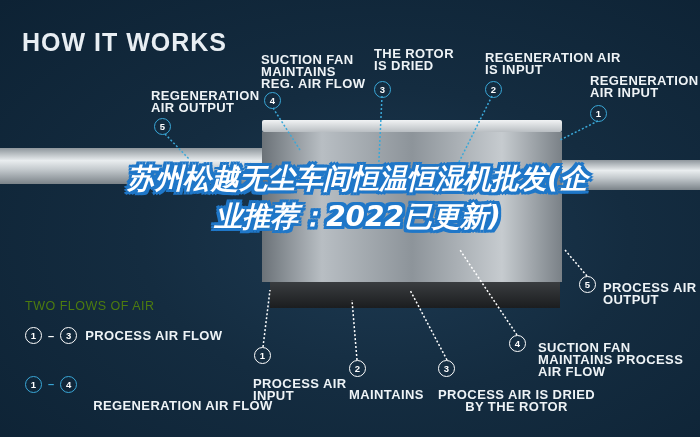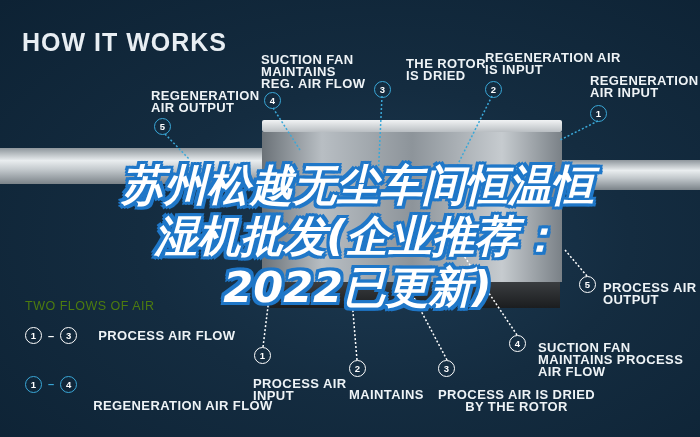--- a/index.html
+++ b/index.html
@@ -10,21 +10,21 @@
   .title{left:22px;top:28px;font-size:25px;letter-spacing:1px;font-weight:700;color:#e8eef3;}
   .lbl{font-size:13px;font-weight:700;line-height:12px;letter-spacing:0.4px;color:#eef3f6;}
   .num{width:17px;height:17px;border-radius:50%;border:1.6px solid #fff;box-sizing:border-box;
     font-size:9.5px;font-weight:700;display:flex;align-items:center;justify-content:center;color:#fff;}
   .num.blue{border-color:#3aa8d8;}
   .duct{height:36px;background:linear-gradient(#8e969c 0%,#e9edef 35%,#c3c9cd 60%,#7b8389 100%);}
   .unit{left:262px;top:120px;width:310px;height:190px;}
   .unit-top{position:absolute;left:0;top:0;width:300px;height:12px;background:linear-gradient(#f1f3f4,#b9bec2);border-radius:2px;}
   .unit-body{position:absolute;left:0;top:12px;width:300px;height:150px;background:linear-gradient(90deg,#6b7278,#b8bec3 20%,#8d949a 50%,#c6cbcf 80%,#7a8187);}
   .unit-base{position:absolute;left:8px;top:162px;width:290px;height:26px;background:linear-gradient(#3a3d40,#1b1d1f);}
-  .overlay{left:120px;top:160px;width:475px;text-align:center;font-size:43px;font-weight:900;line-height:51px;
+  .overlay{left:120px;top:160px;width:475px;text-align:center;font-size:28px;font-weight:900;line-height:38px;
     color:#fff;font-family:"DejaVu Sans", sans-serif;font-style:italic;
     text-shadow:-3px -3px 0 #1f77c8,3px -3px 0 #1f77c8,-3px 3px 0 #1f77c8,3px 3px 0 #1f77c8,0 3px 0 #1f77c8,0 -3px 0 #1f77c8,3px 0 0 #1f77c8,-3px 0 0 #1f77c8;}
   .legend-title{left:25px;top:299px;font-size:12.5px;letter-spacing:0.5px;color:#4d7c0f;}
   .legend-row{display:flex;align-items:center;gap:6px;}
   .dash{font-size:11px;font-weight:700;}
   svg.lines{position:absolute;left:0;top:0;}
 </style>
 </head>
 <body>
 
@@ -58,21 +58,21 @@
 
 <div class="abs lbl" style="left:151px;top:90px;white-space:pre;">REGENERATION
 AIR OUTPUT</div>
 <div class="abs num blue" style="left:154px;top:118px;">5</div>
 
 <div class="abs lbl" style="left:261px;top:54px;white-space:pre;">SUCTION FAN
 MAINTAINS
 REG. AIR FLOW</div>
 <div class="abs num blue" style="left:264px;top:92px;">4</div>
 
-<div class="abs lbl" style="left:374px;top:58px;white-space:pre;margin-left:32px;">THE ROTOR
+<div class="abs lbl" style="left:374px;top:48px;white-space:pre;">THE ROTOR
 IS DRIED</div>
 <div class="abs num blue" style="left:374px;top:81px;">3</div>
 
 <div class="abs lbl" style="left:485px;top:52px;white-space:pre;">REGENERATION AIR
 IS INPUT</div>
 <div class="abs num blue" style="left:485px;top:81px;">2</div>
 
 <div class="abs lbl" style="left:590px;top:75px;white-space:pre;">REGENERATION
 AIR INPUT</div>
 <div class="abs num blue" style="left:590px;top:105px;">1</div>
@@ -95,21 +95,21 @@
 
 <div class="abs num" style="left:579px;top:276px;">5</div>
 <div class="abs lbl" style="left:603px;top:282px;white-space:pre;">PROCESS AIR
 OUTPUT</div>
 
 <div class="abs legend-title">TWO FLOWS OF AIR</div>
 <div class="abs legend-row" style="left:25px;top:327px;">
   <div class="num">1</div>
   <span class="dash">–</span>
   <div class="num">3</div>
-  <span class="lbl" style="margin-left:15px;">PROCESS AIR FLOW</span>
+  <span class="lbl" style="margin-left:2px;">PROCESS AIR FLOW</span>
 </div>
 <div class="abs legend-row" style="left:25px;top:356px;">
   <div class="num blue">1</div>
   <span class="dash" style="color:#3aa8d8;">–</span>
   <div class="num blue">4</div>
   <span class="lbl" style="margin-left:10px;margin-top:44px;">REGENERATION AIR FLOW</span>
 </div>
 
 <div class="abs overlay">苏州松越无尘车间恒温恒湿机批发(企业推荐：2022已更新)</div>
 

